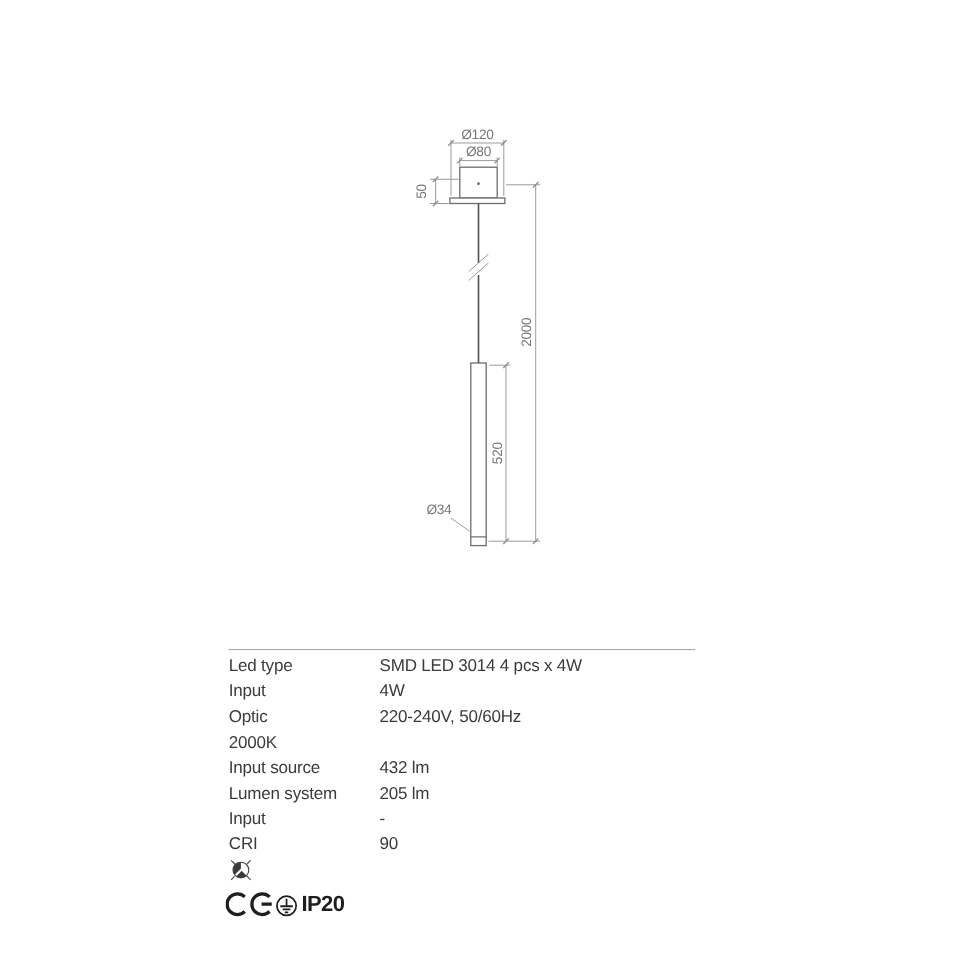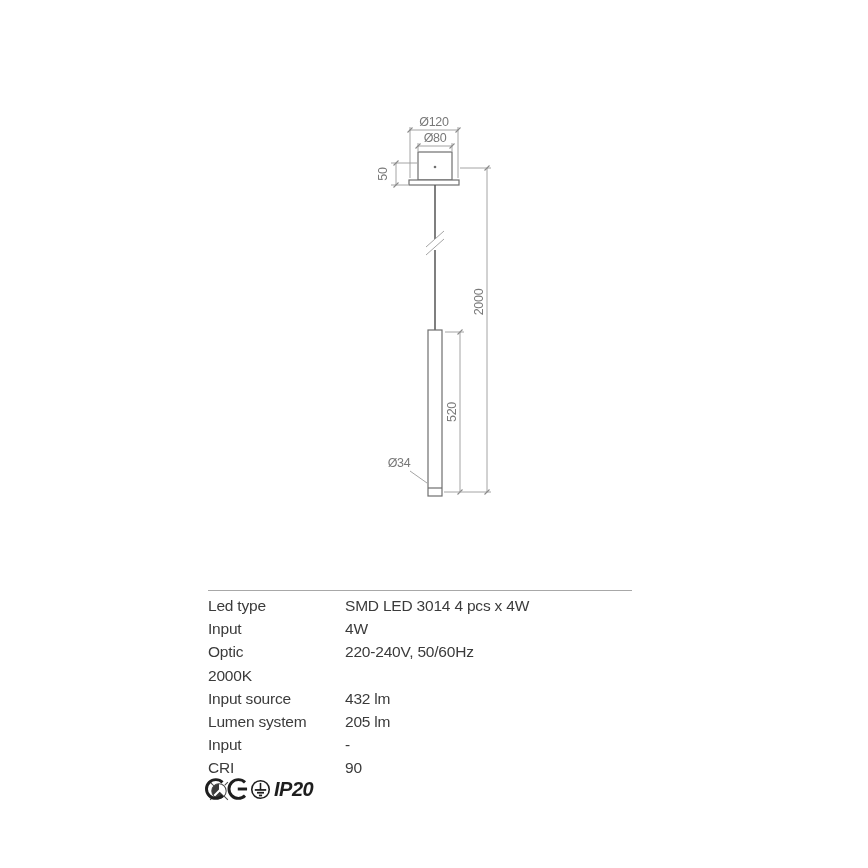--- a/index.html
+++ b/index.html
@@ -15,22 +15,22 @@
   .tick{stroke:#8a8a8a;stroke-width:1.1;}
   .spec-table{
     position:absolute;left:208px;top:590px;width:424px;
   }
   .spec-rule{border-top:1px solid #a8a8a8;height:0;margin:0 0 3px 0;}
   .spec-row{display:flex;line-height:23.2px;font-size:15.5px;letter-spacing:-0.2px;}
   .spec-label{width:137px;flex:none;}
   .spec-value{flex:1;}
   .nd-icon{vertical-align:-4px;}
   .footer-logos{
-    position:absolute;left:205px;top:776px;height:26px;
-    display:flex;align-items:center;font-style:italic;
+    position:absolute;left:205px;top:808px;height:26px;
+    display:flex;align-items:flex-end;
   }
   .ip-rating{font-size:20px;font-weight:bold;color:#1e1e1e;letter-spacing:-0.5px;margin-left:3px;}
 </style>
 </head>
 <body>
 
 <svg class="drawing" viewBox="0 0 160 400" xmlns="http://www.w3.org/2000/svg">
 
   <g>
     <text x="74" y="21" text-anchor="middle">Ø120</text>

